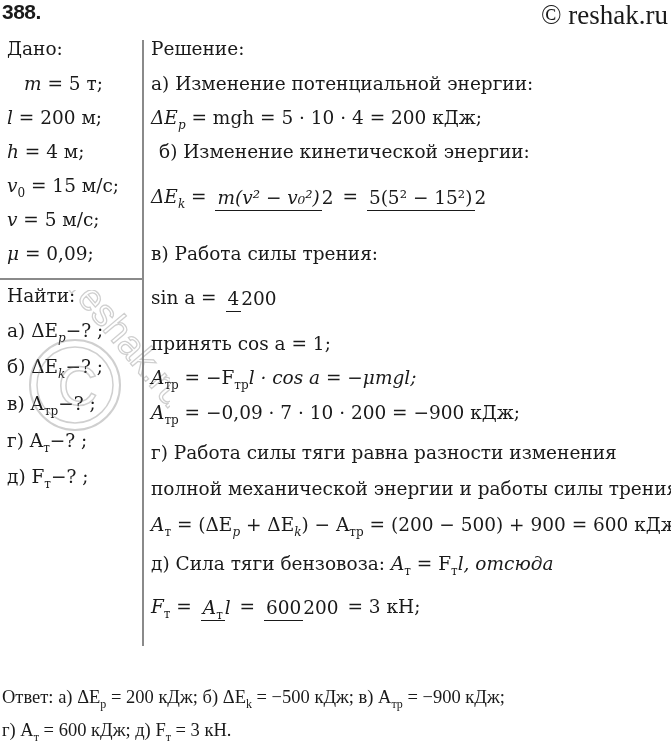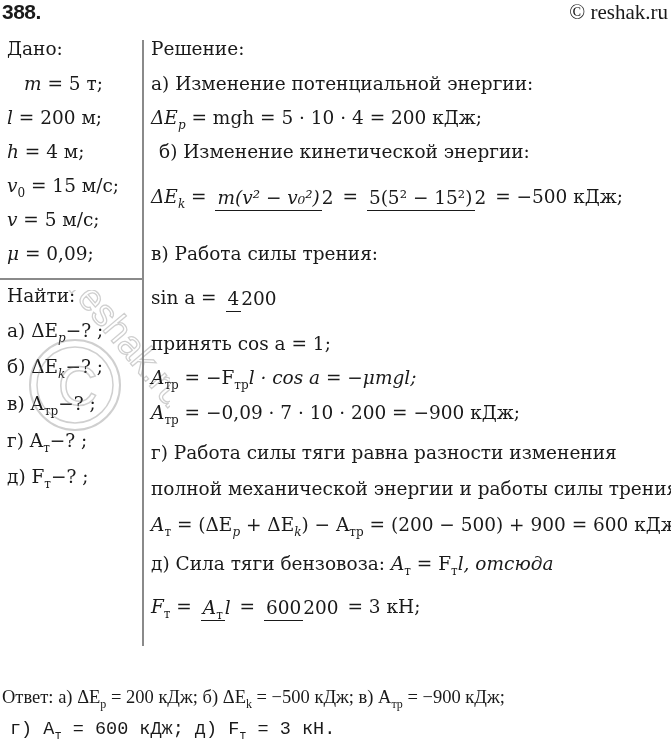--- a/index.html
+++ b/index.html
@@ -1,20 +1,20 @@
 <!DOCTYPE html>
 <html><head>
 <meta charset="utf-8">
 <style>
   html, body { margin:0; padding:0; background:#ffffff; }
   body { width:671px; height:744px; position:relative; overflow:hidden;
          font-family:"DejaVu Serif", "Liberation Serif", serif; color:#1a1a1a; }
   .abs { position:absolute; white-space:nowrap; }
   .problem-number { left:2px; top:0px; font-family:"Liberation Sans", sans-serif; font-weight:bold; font-size:21px; letter-spacing:-0.5px; }
-  .copyright { right:3px; top:0px; font-family:"Liberation Serif", serif; font-size:21px; }
+  .copyright { right:3px; top:0px; font-family:"Liberation Serif", serif; font-size:27px; }
   .vline { position:absolute; left:142px; top:40px; width:2px; height:606px; background:#8a8a8a; }
   .hline { position:absolute; left:0px; top:278px; width:143px; height:2px; background:#8a8a8a; }
   .line { position:absolute; font-size:18.5px; white-space:nowrap; line-height:22px; }
   .m { font-style:italic; }
   sub { font-size:12px; vertical-align:-5px; line-height:0; }
   .frac { display:inline-flex; flex-direction:row; align-items:center; vertical-align:middle; margin:0 3px; }
   .frac .num { border-bottom:1.5px solid #1a1a1a; padding:0 2px; line-height:24px; }
   .frac .den { line-height:24px; }
   .watermark { position:absolute; left:20px; top:290px; width:150px; height:180px; pointer-events:none; opacity:0.35; }
   .answer { font-family:"Liberation Sans", sans-serif; }
@@ -64,21 +64,20 @@
     <span class="m">ΔE<sub>k</sub></span> =
     <span class="frac">
         <span class="num m">m(v² − v₀²)</span>
         <span class="den">2</span>
       </span>
     =
     <span class="frac">
         <span class="num">5(5² − 15²)</span>
         <span class="den">2</span>
       </span>
-    <span>= −500 кДж;</span>
   </div>
 
   <div class="line" style="left:151px;top:243px;">в) Работа силы трения:</div>
 
   <div class="line" style="left:151px;top:273px;line-height:50px;">
     <span>sin a =</span>
     <span class="frac">
         <span class="num">4</span>
         <span class="den">200</span>
       </span>
@@ -104,14 +103,14 @@
     <span class="frac">
         <span class="num">600</span>
         <span class="den">200</span>
       </span>
     <span>= 3 кН;</span>
   </div>
 </div>
 
 <div class="answer">
   <div class="line" style="left:2px;top:686px;font-family:'Liberation Serif',serif;"><span>Ответ:  а) ΔE</span><sub>p</sub><span> = 200 кДж;  б) ΔE</span><sub>k</sub><span> = −500 кДж;  в) A</span><sub>тр</sub><span> = −900 кДж;</span></div>
-  <div class="line" style="left:10px;top:719px;font-family:Liberation Mono, monospace;"><span>г) A</span><sub>т</sub><span> = 600 кДж;  д) F</span><sub>т</sub><span> = 3 кН.</span></div>
+  <div class="line" style="left:2px;top:719px;font-family:Liberation Serif, serif;"><span>г) A</span><sub>т</sub><span> = 600 кДж;  д) F</span><sub>т</sub><span> = 3 кН.</span></div>
 </div>
 
 </body></html>

